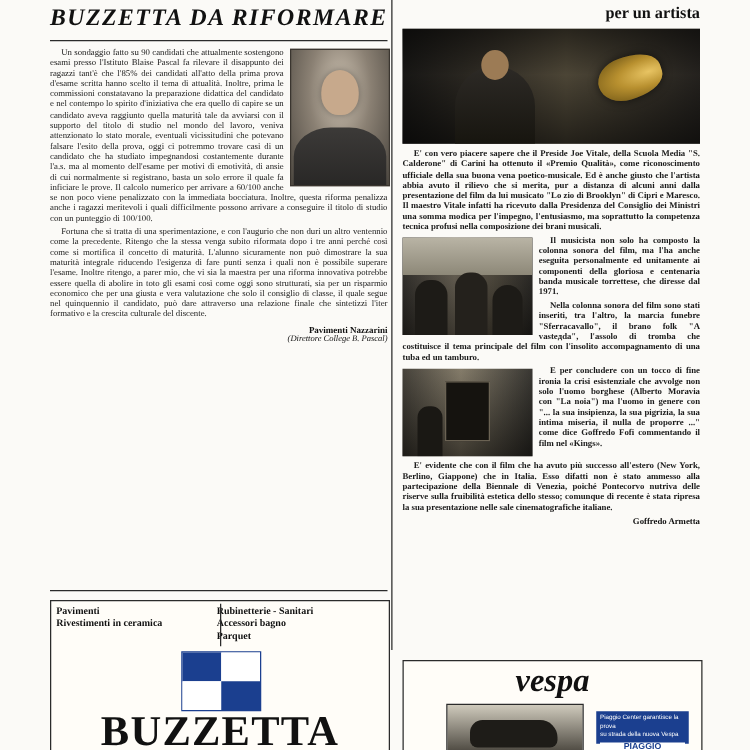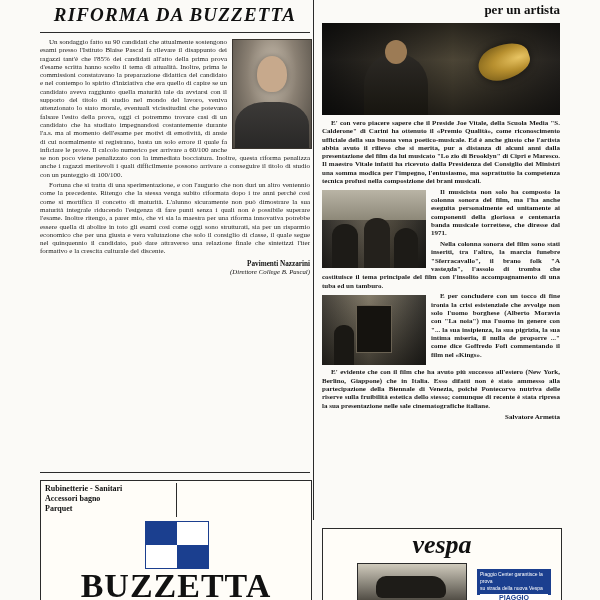--- a/index.html
+++ b/index.html
@@ -374,21 +374,21 @@
 </style>
 </head>
 <body>
 
 <div class="page">
 
   <div class="vrule" style="left:313px; top:0px; height:520px;"></div>
   <div class="hrule" style="left:40px; top:472px; width:270px;"></div>
 
   <div class="left-col">
-    <div class="headline">RIFORMA DA BUZZETTA</div>
+    <div class="headline">BUZZETTA DA RIFORMARE</div>
     <div class="rule-under-head"></div>
 
     <div class="body-text">
       <div class="portrait-wrap">
         <div class="portrait"></div>
       </div>
       <p>Un sondaggio fatto su 90 candidati che attualmente sostengono esami presso l'Istituto Blaise Pascal fa rilevare il disappunto dei ragazzi tant'è che l'85% dei candidati all'atto della prima prova d'esame scritta hanno scelto il tema di attualità. Inoltre, prima le commissioni constatavano la preparazione didattica del candidato e nel contempo lo spirito d'iniziativa che era quello di capire se un candidato aveva raggiunto quella maturità tale da avviarsi con il supporto del titolo di studio nel mondo del lavoro, veniva attenzionato lo stato morale, eventuali vicissitudini che potevano falsare l'esito della prova, oggi ci potremmo trovare casi di un candidato che ha studiato impegnandosi costantemente durante l'a.s. ma al momento dell'esame per motivi di emotività, di ansie di cui normalmente si registrano, basta un solo errore il quale fa inficiare le prove. Il calcolo numerico per arrivare a 60/100 anche se non poco viene penalizzato con la immediata bocciatura. Inoltre, questa riforma penalizza anche i ragazzi meritevoli i quali difficilmente possono arrivare a conseguire il titolo di studio con un punteggio di 100/100.</p>
       <p>Fortuna che si tratta di una sperimentazione, e con l'augurio che non duri un altro ventennio come la precedente. Ritengo che la stessa venga subito riformata dopo i tre anni perché così come si mortifica il concetto di maturità. L'alunno sicuramente non può dimostrare la sua maturità integrale riducendo l'esigenza di fare punti senza i quali non è possibile superare l'esame. Inoltre ritengo, a parer mio, che vi sia la maestra per una riforma innovativa potrebbe essere quella di abolire in toto gli esami così come oggi sono strutturati, sia per un risparmio economico che per una giusta e vera valutazione che solo il consiglio di classe, il quale segue nel quinquennio il candidato, può dare attraverso una relazione finale che sintetizzi l'iter formativo e la crescita culturale del discente.</p>
     </div>
 
@@ -422,26 +422,30 @@
       <div class="photo-film">
         <div class="door"></div>
         <div class="man"></div>
       </div>
 
       <p>E per concludere con un tocco di fine ironia la crisi esistenziale che avvolge non solo l'uomo borghese (Alberto Moravia con "La noia") ma l'uomo in genere con "... la sua insipienza, la sua pigrizia, la sua intima miseria, il nulla de proporre ..." come dice Goffredo Fofi commentando il film nel «Kings».</p>
       <div class="clear"></div>
       <p>E' evidente che con il film che ha avuto più successo all'estero (New York, Berlino, Giappone) che in Italia. Esso difatti non è stato ammesso alla partecipazione della Biennale di Venezia, poiché Pontecorvo nutriva delle riserve sulla fruibilità estetica dello stesso; comunque di recente è stata ripresa la sua presentazione nelle sale cinematografiche italiane.</p>
     </div>
 
-    <div class="sig-right">Salvatore Armetta</div>
+    <div class="sig-right">Goffredo Armetta</div>
   </div>
 
   <div class="ad-left">
     <div class="ad-divider"></div>
     <div class="ad-top">
+      <div class="c1">
+        <div>Pavimenti</div>
+        <div>Rivestimenti in ceramica</div>
+      </div>
       <div class="c2">
         <div>Rubinetterie - Sanitari</div>
         <div>Accessori bagno</div>
         <div>Parquet</div>
       </div>
     </div>
     <div class="logo-box">
       <i></i>
         <i></i>
         <i></i>

